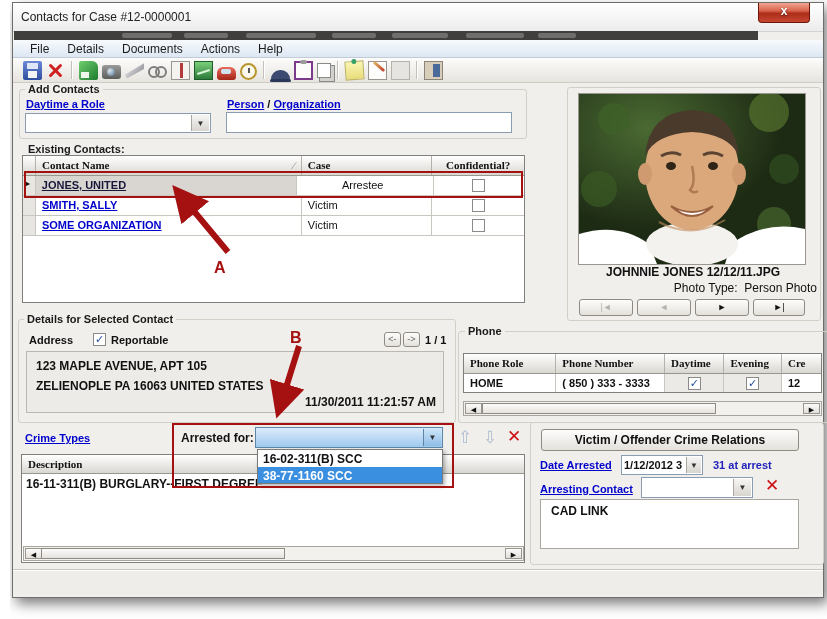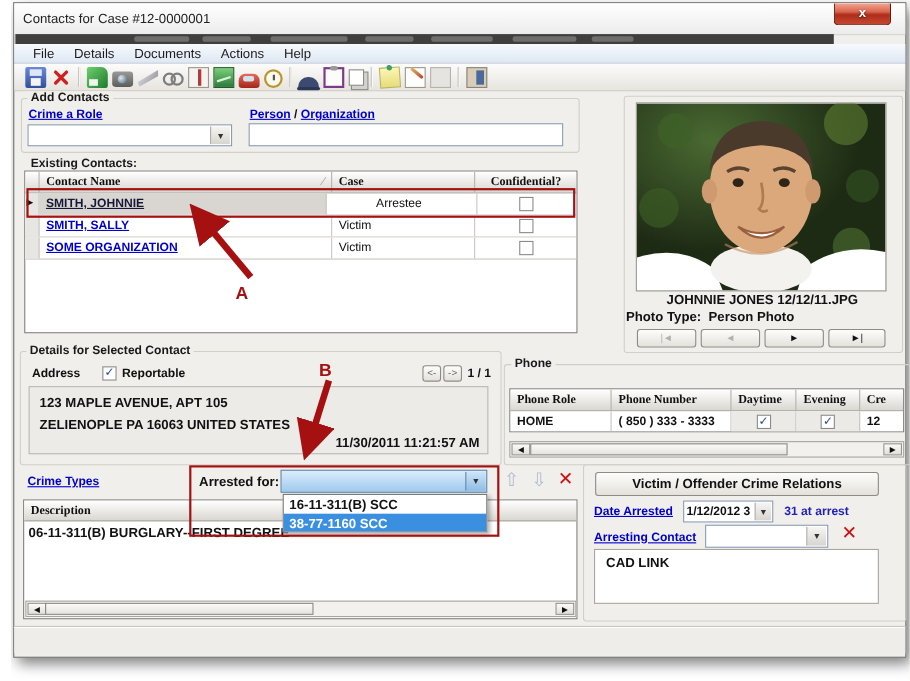--- a/index.html
+++ b/index.html
@@ -132,21 +132,21 @@
       <span class="tsep"></span>
       <span class="icon ic-note"></span>
       <span class="icon ic-edit"></span>
       <span class="icon ic-note2"></span>
       <span class="tsep"></span>
       <span class="icon ic-exit"></span>
     </div>
 
     <div class="abs grp" style="left:6px;top:86px;width:506px;height:48px;"></div>
     <div class="abs grp-label" style="left:12px;top:80px;">Add Contacts</div>
-    <div class="abs link" style="left:13px;top:95px;">Crime a Role</div>
+    <div class="abs link" style="left:13px;top:95px;">Daytime a Role</div>
     <div class="abs field" style="left:12px;top:110px;width:186px;height:20px;">
       <span></span>
       <span class="dd-btn">▼</span>
     </div>
     <div class="abs" style="left:214px;top:95px;font-weight:bold;">
       <span class="link">Person</span>
       <span>/</span>
       <span class="link">Organization</span>
     </div>
     <div class="abs field" style="left:213px;top:109px;width:286px;height:21px;padding:3px 5px;"></div>
@@ -158,21 +158,21 @@
         <div class="th" style="width:267px;position:relative;">
           <span>Contact Name</span>
           <span style="position:absolute;right:6px;color:#8a8a88;font-weight:normal;">⁄</span>
         </div>
         <div class="th" style="width:131px;">Case</div>
         <div class="th" style="width:92px;text-align:center;border-right:none;">Confidential?</div>
       </div>
       <div class="trow" style="height:19px;">
         <div class="td" style="width:13px;padding:3px 1px;background:#e8e6e2;font-size:8px;">▶</div>
         <div class="td" style="width:267px;background:#d9d6d1;">
-          <span class="link" style="color:#17173a;">SMITH, JOHNNIE</span>
+          <span class="link" style="color:#17173a;">JONES, UNITED</span>
         </div>
         <div class="td" style="width:139px;padding-left:45px;">Arrestee</div>
         <div class="td" style="width:92px;text-align:center;border-right:none;">
           <span class="cb"></span>
         </div>
       </div>
       <div class="trow" style="height:19px;">
         <div class="td" style="width:13px;padding:3px 1px;background:#e8e6e2;"></div>
         <div class="td" style="width:267px;">
           <span class="link">SMITH, SALLY</span>
@@ -222,21 +222,21 @@
         <path d="M82 62 Q92 56 102 61" stroke="#5a4330" stroke-width="3" fill="none"></path>
         <path d="M124 61 Q134 56 144 62" stroke="#5a4330" stroke-width="3" fill="none"></path>
         <ellipse cx="92" cy="72" rx="5" ry="4" fill="#2e2418"></ellipse>
         <ellipse cx="134" cy="72" rx="5" ry="4" fill="#2e2418"></ellipse>
         <path d="M113 72 Q117 90 111 96 Q114 100 119 97" stroke="#b07a52" stroke-width="2.5" fill="none"></path>
         <path d="M92 112 Q113 124 134 112 Q113 132 92 112 Z" fill="#ffffff" stroke="#9a5f3e" stroke-width="2"></path>
         <path d="M80 128 Q113 146 146 126" stroke="#c08a5e" stroke-width="2" fill="none" opacity=".6"></path>
       </svg>
     </div>
     <div class="abs" style="left:556px;top:262px;width:248px;text-align:center;font-weight:bold;font-size:12px;">JOHNNIE JONES 12/12/11.JPG</div>
-    <div class="abs" style="left:556px;top:278px;width:248px;text-align:left;font-weight:bold;font-size:12px;">
+    <div class="abs" style="left:556px;top:278px;width:248px;text-align:right;font-weight:normal;font-size:12px;">
       <span>Photo Type:</span>&nbsp;
       <span>Person Photo</span>
     </div>
     <div class="abs btn" style="left:566px;top:296px;width:54px;height:17px;color:#b5b2ab;font-size:9px;line-height:15px;">|◄</div>
     <div class="abs btn" style="left:624px;top:296px;width:54px;height:17px;color:#b5b2ab;font-size:9px;line-height:15px;">◄</div>
     <div class="abs btn" style="left:682px;top:296px;width:54px;height:17px;color:#111;font-size:9px;line-height:15px;">►</div>
     <div class="abs btn" style="left:740px;top:296px;width:52px;height:17px;color:#111;font-size:9px;line-height:15px;">►|</div>
 
     <div class="abs grp" style="left:5px;top:316px;width:436px;height:102px;"></div>
     <div class="abs grp-label" style="left:11px;top:310px;">Details for Selected Contact</div>
@@ -281,33 +281,33 @@
       <span class="sc-arrow" style="right:1px;">▶</span>
     </div>
 
     <div class="abs link" style="left:12px;top:429px;">Crime Types</div>
     <div class="abs" style="left:168px;top:428px;font-weight:bold;font-size:12px;">Arrested for:</div>
     <div class="abs" style="left:242px;top:424px;width:188px;height:21px;background:linear-gradient(#dcecfb,#9fc9ee);border:1px solid #5c85a8;box-sizing:border-box;">
       <span></span>
       <span class="dd-btn" style="background:linear-gradient(#cde4f8,#8fbde6);border-left:1px solid #5c85a8;">▼</span>
     </div>
     <div class="abs" style="left:244px;top:446px;width:186px;height:35px;background:#fff;border:1px solid #7a7a78;box-shadow:2px 2px 4px rgba(0,0,0,.3);box-sizing:border-box;z-index:30;">
-      <div style="height:17px;padding:2px 5px;font-weight:bold;font-size:12px;box-sizing:border-box;">16-11-311(B) SCC</div>
+      <div style="height:17px;padding:2px 5px;font-weight:bold;font-size:12px;box-sizing:border-box;">16-02-311(B) SCC</div>
       <div style="height:16px;padding:2px 5px;font-weight:bold;font-size:12px;background:#3b8fe0;color:#fff;box-sizing:border-box;">38-77-1160 SCC</div>
     </div>
     <div class="abs redbox" style="left:159px;top:420px;width:278px;height:61px;"></div>
     <span class="abs ghost-arrow" style="left:445px;top:424px;">⇧</span>
     <span class="abs ghost-arrow" style="left:470px;top:424px;">⇩</span>
     <span class="abs red-x" style="left:494px;top:423px;">✕</span>
 
     <div class="abs tbl" style="left:8px;top:451px;width:504px;height:109px;">
       <div class="thead" style="height:18px;">
         <div class="th" style="width:100%;border-right:none;">Description</div>
       </div>
-      <div style="padding:3px 4px;font-weight:bold;font-size:12px;white-space:nowrap;">06-11-311(B) BURGLARY--FIRST DEGREE</div>
+      <div style="padding:3px 4px;font-weight:bold;font-size:12px;white-space:nowrap;">16-11-311(B) BURGLARY--FIRST DEGREE</div>
       <div class="abs scroll" style="left:1px;bottom:1px;width:501px;height:15px;">
         <span class="sc-arrow" style="left:1px;">◀</span>
         <span class="sc-thumb" style="left:17px;width:242px;"></span>
         <span class="sc-arrow" style="right:1px;">▶</span>
       </div>
     </div>
 
     <div class="abs grp" style="left:517px;top:419px;width:292px;height:141px;"></div>
     <div class="abs btn" style="left:528px;top:426px;width:258px;height:22px;font-weight:bold;font-size:12px;line-height:20px;">Victim / Offender Crime Relations</div>
     <div class="abs link" style="left:527px;top:456px;">Date Arrested</div>

